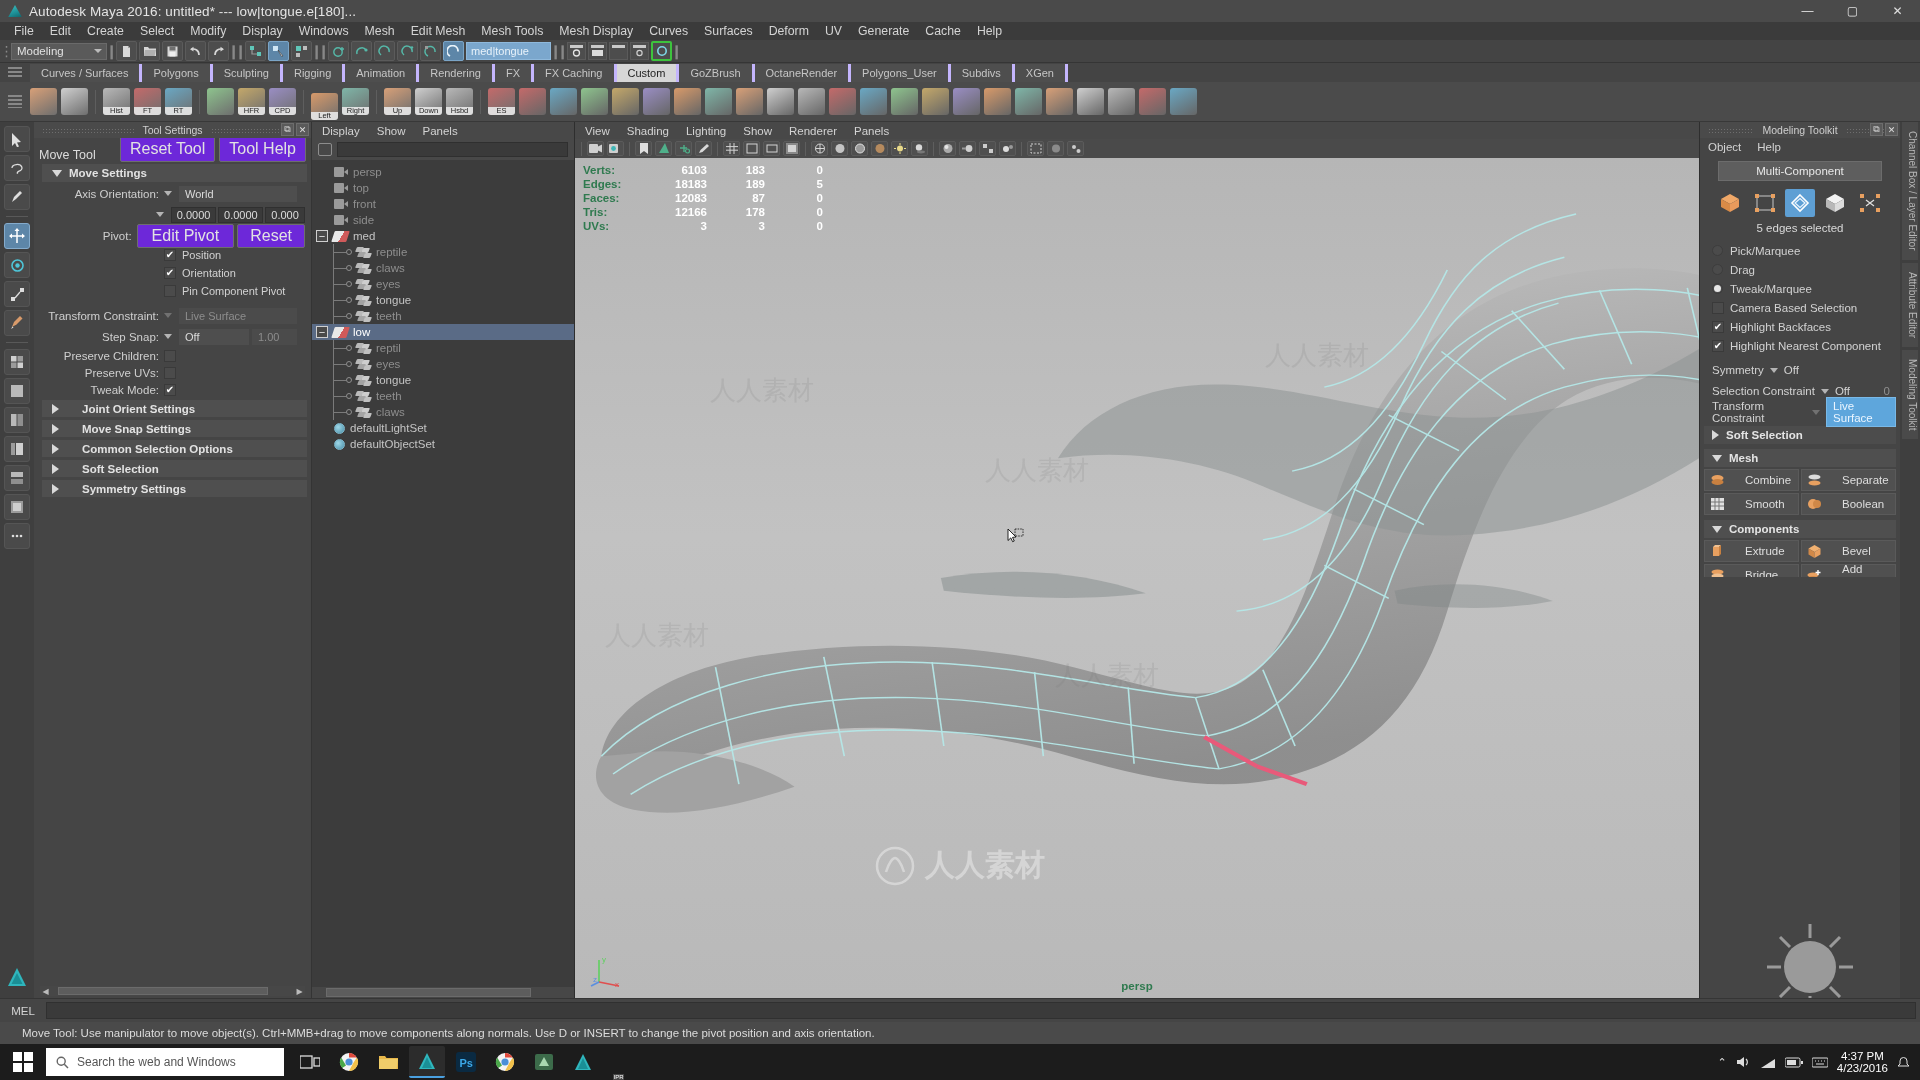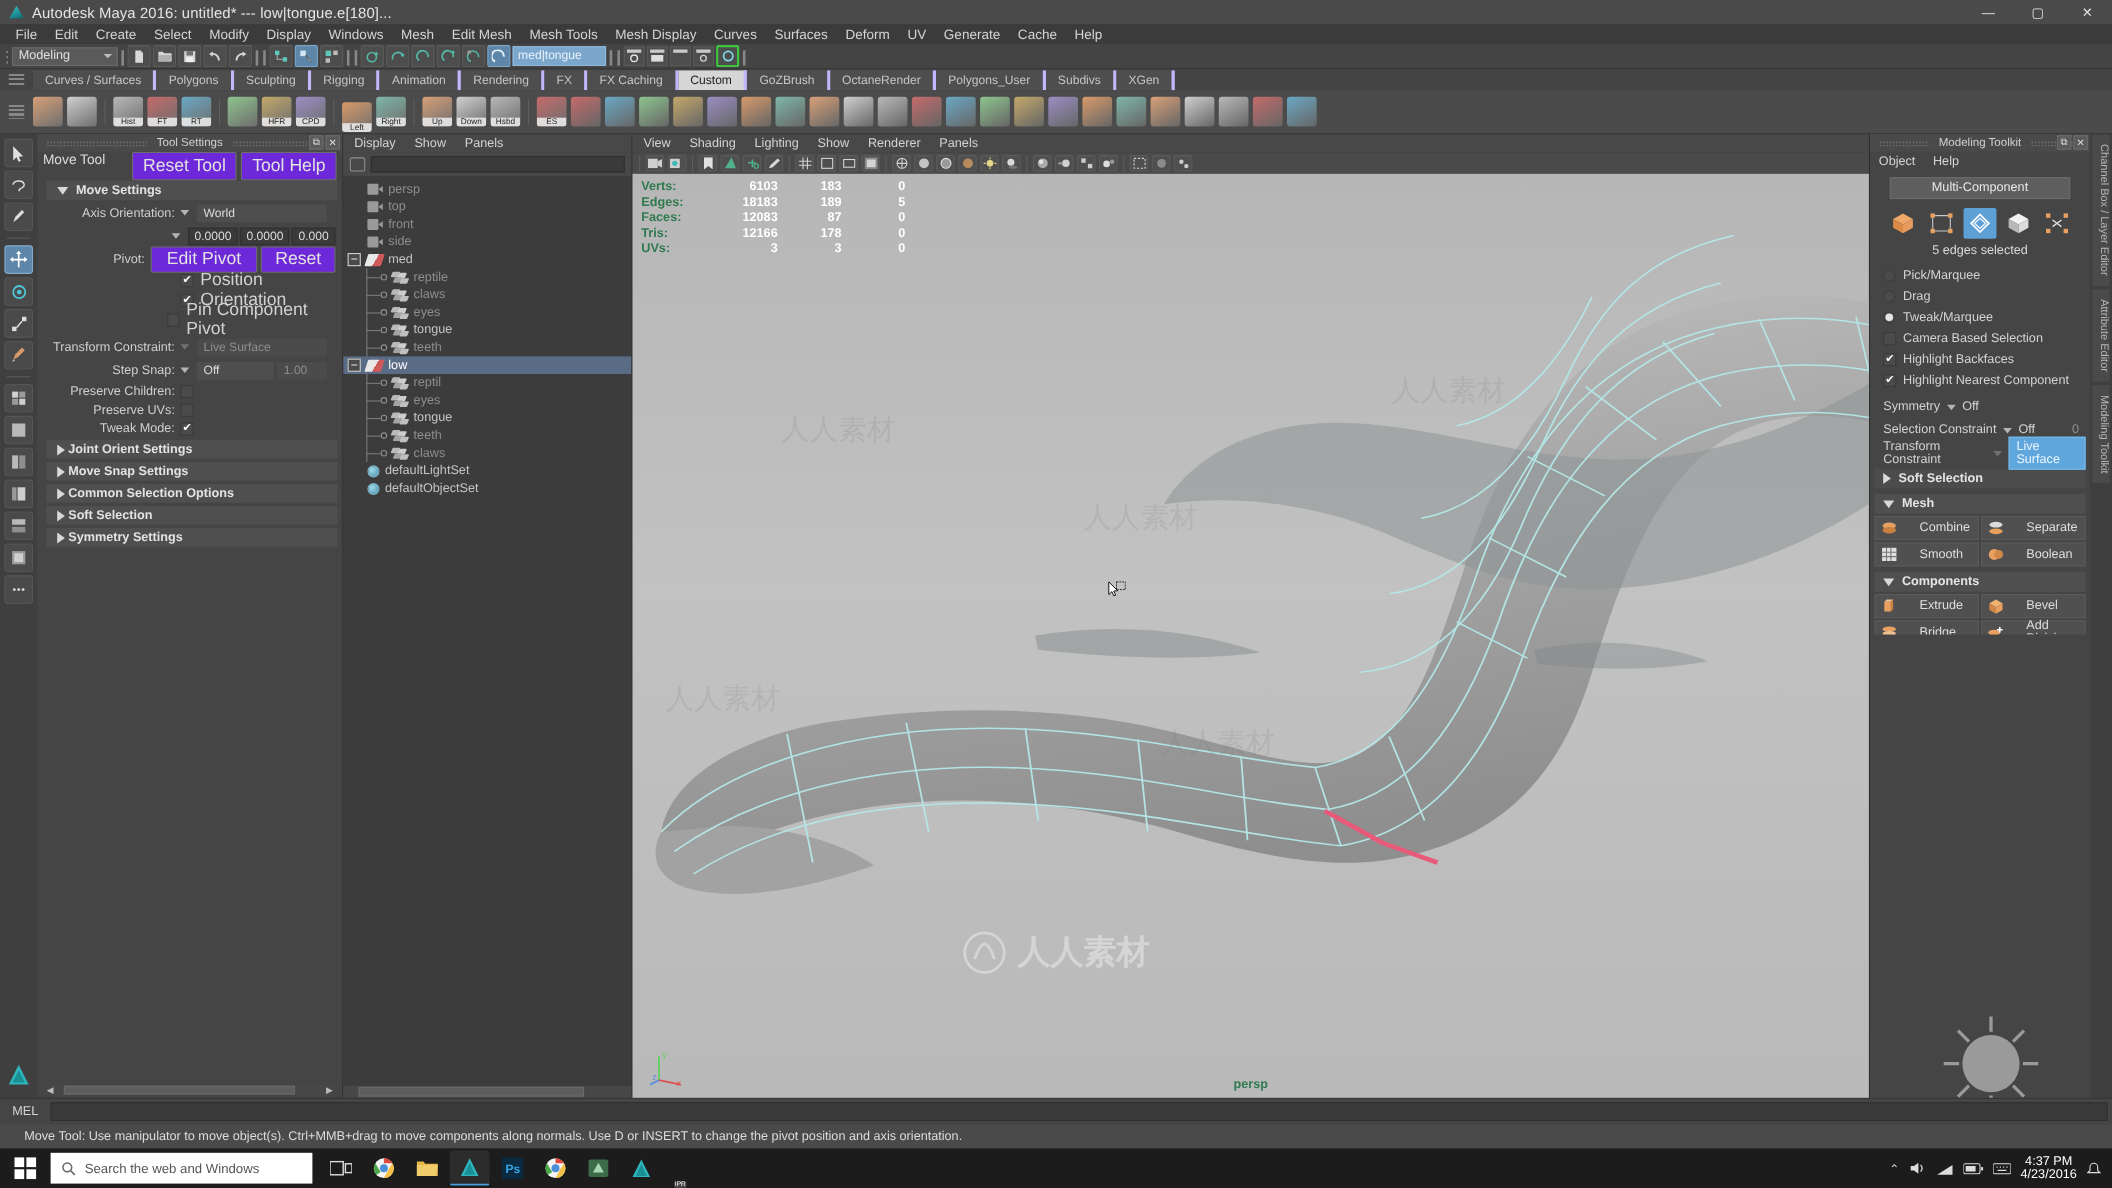--- a/index.html
+++ b/index.html
@@ -71,21 +71,21 @@
 
   
   .toolsettings { width:278px; background:#454545; display:flex; flex-direction:column; flex:none; border-right:1px solid #343434;}
   .panel-title { height:16px; background:#4a4a4a; display:flex; align-items:center; justify-content:center;
       font-size:10.5px; color:#cfcfcf; position:relative; }
   .dots { flex:1; height:5px; margin:0 8px;
       background-image: radial-gradient(#6e6e6e 1px, transparent 1px); background-size:3px 3px; }
   .pt-btns { position:absolute; right:2px; top:1px; display:flex; gap:2px;}
   .pt-btn { width:13px;height:13px;background:#5a5a5a;border:1px solid #6d6d6d;
       display:flex;align-items:center;justify-content:center;font-size:9px;color:#ddd;}
-  .ts-head { height:24px; display:flex; align-items:flex-start; padding:0 5px; }
+  .ts-head { height:24px; display:flex; align-items:flex-end; padding:0 5px; }
   .ts-head .tname { font-size:12.5px; color:#dcdcdc; }
   .ts-head .sp { margin-left:auto; display:flex; gap:4px; }
   .gbtn { background:#6d28d9; border:1px solid #6e6e6e; color:#e2e2e2; font-size:16px;
       padding:3px 9px; border-radius:2px; white-space:nowrap;}
   .sec-head { height:18px; background:#4f4f4f; display:flex; align-items:center; gap:7px; padding-left:10px;
       margin:2px 4px 0 8px; }
   .sec-head .tri { width:0;height:0;}
   .tri-down { border-left:5px solid transparent;border-right:5px solid transparent;border-top:7px solid #d9d9d9;}
   .tri-right{ border-top:5px solid transparent;border-bottom:5px solid transparent;border-left:7px solid #d9d9d9;}
   .sec-head .lbl { font-size:11.5px; color:#e2e2e2; font-weight:bold;}
@@ -93,22 +93,22 @@
   .row .cap { width:130px; text-align:right; font-size:11.5px; color:#cfcfcf; padding-right:5px;}
   .dd { width:0;height:0;border-left:4px solid transparent;border-right:4px solid transparent;
       border-top:5px solid #b4b4b4; margin-right:7px;}
   .field { height:16px; background:#3a3a3a; border:1px solid #303030; font-size:11px; color:#ddd;
       display:flex;align-items:center;padding-left:5px;}
   .field.flat { background:#4e4e4e; border-color:#4e4e4e; color:#dcdcdc;}
   .field.dis { background:#4b4b4b; border-color:#4b4b4b; color:#8d8d8d;}
   .cb { width:12px;height:12px;background:#4b4b4b;border:1px solid #3a3a3a;margin-right:6px;
       display:flex;align-items:center;justify-content:center;color:#fff;font-size:10px;line-height:10px;}
   .cbrow { display:flex; align-items:center; height:16px; }
-  .cbrow .t { font-size:16px; color:#d2d2d2;}
-  .collapse { height:17px; background:#4f4f4f; display:flex; align-items:center; gap:3px; padding-left:10px;
+  .cbrow .t { font-size:11px; color:#d2d2d2;}
+  .collapse { height:17px; background:#4f4f4f; display:flex; align-items:center; gap:23px; padding-left:10px;
       margin:3px 4px 0 8px; font-size:11.5px; color:#e2e2e2; font-weight:bold;}
   .ts-scroll { height:10px; background:#474747; margin:4px 6px 2px 6px; position:relative; display:flex; align-items:center;}
   .ts-scroll .thumb { position:absolute; left:18px; width:210px; height:8px; background:#5d5d5d; border:1px solid #6b6b6b;}
   .ts-scroll .ar { width:11px;height:10px;display:flex;align-items:center;justify-content:center;color:#bbb;font-size:8px;}
 
   
   .outliner { width:263px; background:#3d3d3d; display:flex; flex-direction:column; flex:none; border-right:1px solid #2e2e2e;}
   .ol-menu { height:17px; background:#484848; display:flex; align-items:center; padding-left:10px; gap:17px;}
   .ol-menu span { font-size:11.5px; color:#d3d3d3;}
   .ol-search { height:21px; background:#484848; display:flex; align-items:center; padding:0 6px; gap:5px;}

